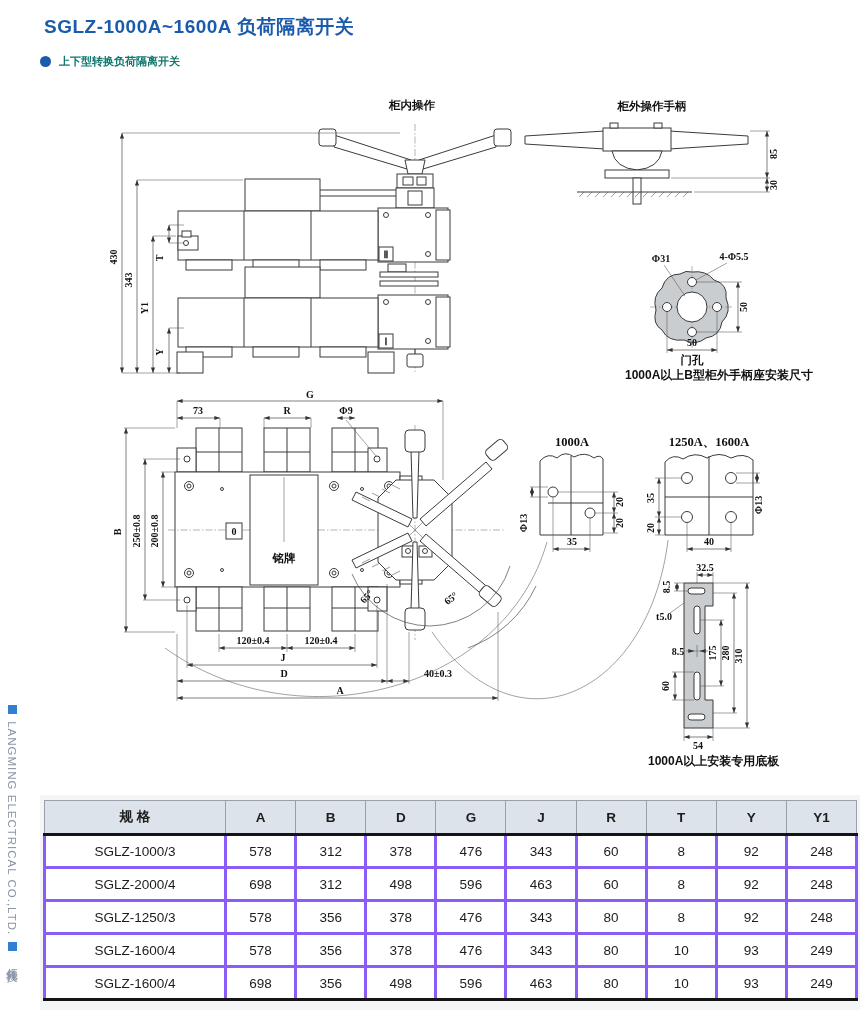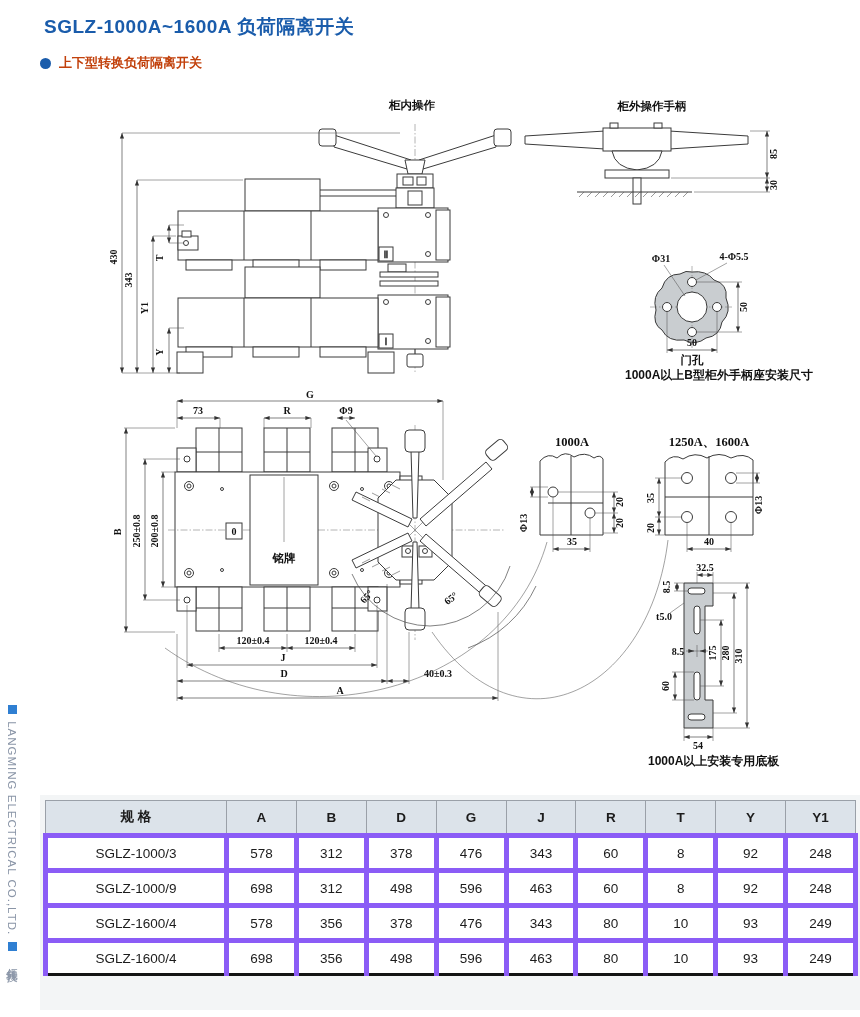--- a/index.html
+++ b/index.html
@@ -2,21 +2,21 @@
 <html><head>
 <meta charset="utf-8">
 <style>
   html,body{margin:0;padding:0;background:#fff;}
   .page{position:relative;width:860px;height:1017px;background:#fff;overflow:hidden;
         font-family:"Liberation Sans",sans-serif;}
   .title{position:absolute;left:42px;top:12px;margin:2px;font-size:19px;font-weight:700;
          color:#1a5cab;letter-spacing:.5px;}
   .bullet-row{position:absolute;left:40px;top:54px;display:flex;align-items:center;gap:8px;}
   .bullet-dot{width:11px;height:11px;border-radius:50%;background:#1a5cab;}
-  .subtitle{font-size:13px;font-weight:700;color:#c2410c;font-family:Liberation Serif, serif;}
+  .subtitle{font-size:11px;font-weight:700;color:#0f766e;font-family:Liberation Serif, serif;}
 
   .sidebar{position:absolute;left:4px;top:702px;height:313px;writing-mode:vertical-rl;
            font-size:11.5px;color:#8a95a7;letter-spacing:1px;line-height:15px;overflow:hidden;}
   .sq{display:inline-block;width:9px;height:9px;background:#2f7fd2;margin:3px 2px;}
 
   svg.draw{position:absolute;left:40px;top:90px;}
   .ol{fill:none;stroke:#3b3b3b;stroke-width:1;}
   .olf{fill:#fff;stroke:#3b3b3b;stroke-width:1;}
   .og{fill:#c9cdd0;stroke:#3b3b3b;stroke-width:1;}
   .dl{fill:none;stroke:#4a4a4a;stroke-width:.7;}
@@ -26,21 +26,21 @@
   text.dim{font:600 10px "Liberation Serif",serif;fill:#111;text-anchor:middle;}
   text.lblc{font:700 11.5px "Liberation Sans",sans-serif;fill:#111;text-anchor:middle;}
   text.capt{font:700 12px "Liberation Sans",sans-serif;fill:#111;}
   text.ttl{font:700 12.5px "Liberation Serif",serif;fill:#111;text-anchor:middle;}
 
   .tbl-panel{position:absolute;left:40px;top:795px;width:820px;height:215px;background:#f3f5f6;}
   table.spec{position:absolute;left:43px;top:800px;width:815px;border-collapse:collapse;
              table-layout:fixed;font-size:13.5px;color:#1c1c1c;}
   table.spec th{background:#dce3ea;height:30px;font-weight:600;border:1px solid #9aa0a8;
                 border-bottom:3px solid #141414;}
-  table.spec td{background:#fff;height:28px;text-align:center;border:5px solid #8b5cf6;}
+  table.spec td{background:#fff;height:28px;text-align:center;border:3px solid #8b5cf6;}
   table.spec tbody tr:last-child td{border-bottom:3px solid #141414;}
 </style>
 </head>
 <body>
 
 <div class="page">
 
   <h1 class="title">SGLZ-1000A~1600A 负荷隔离开关</h1>
 
   <div class="bullet-row">
@@ -444,27 +444,39 @@
           <td>312</td>
           <td>378</td>
           <td>476</td>
           <td>343</td>
           <td>60</td>
           <td>8</td>
           <td>92</td>
           <td>248</td>
       </tr>
       <tr>
-        <td>SGLZ-1000/9</td>
+        <td>SGLZ-2000/4</td>
           <td>698</td>
           <td>312</td>
           <td>498</td>
           <td>596</td>
           <td>463</td>
           <td>60</td>
+          <td>8</td>
+          <td>92</td>
+          <td>248</td>
+      </tr>
+      <tr>
+        <td>SGLZ-1250/3</td>
+          <td>578</td>
+          <td>356</td>
+          <td>378</td>
+          <td>476</td>
+          <td>343</td>
+          <td>80</td>
           <td>8</td>
           <td>92</td>
           <td>248</td>
       </tr>
       <tr>
         <td>SGLZ-1600/4</td>
           <td>578</td>
           <td>356</td>
           <td>378</td>
           <td>476</td>

